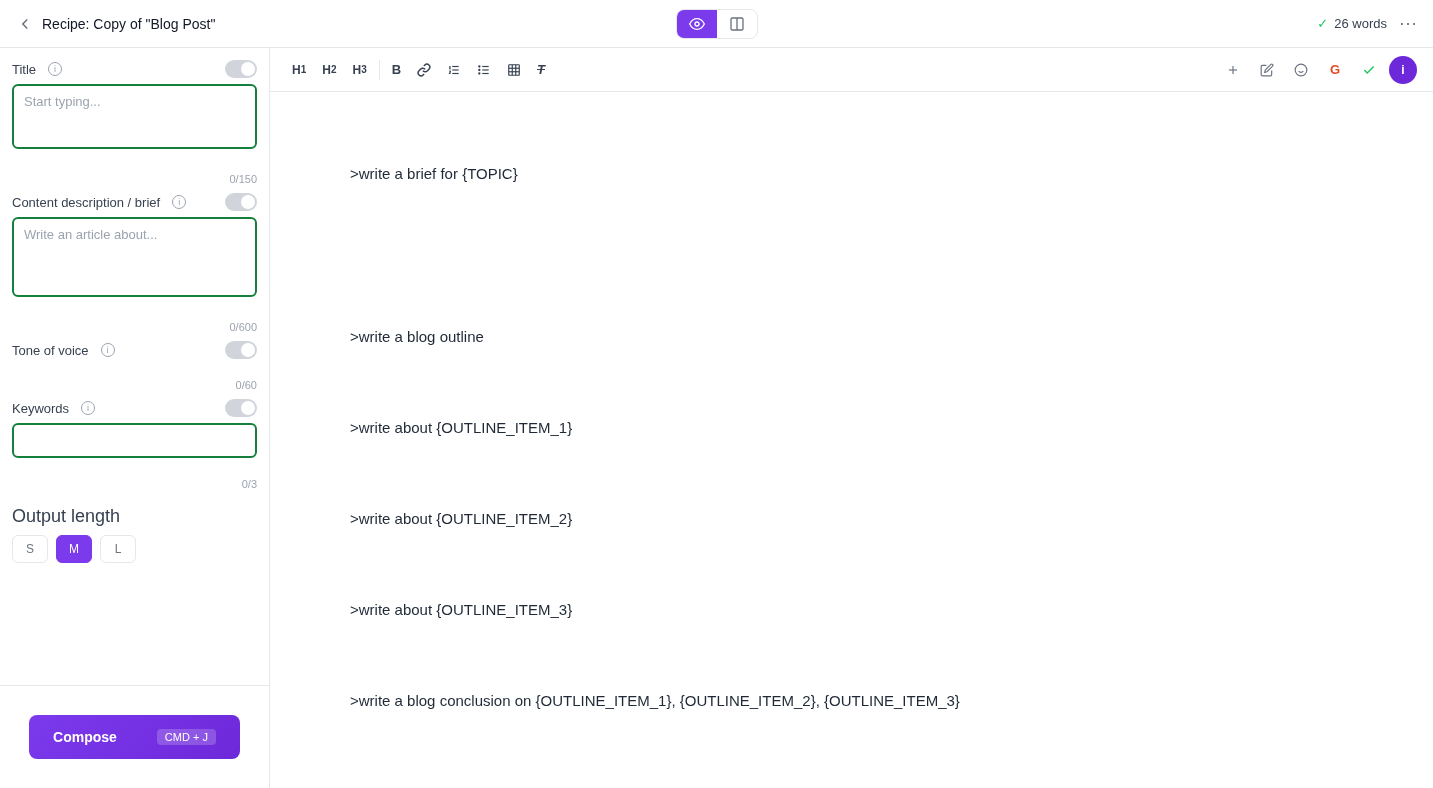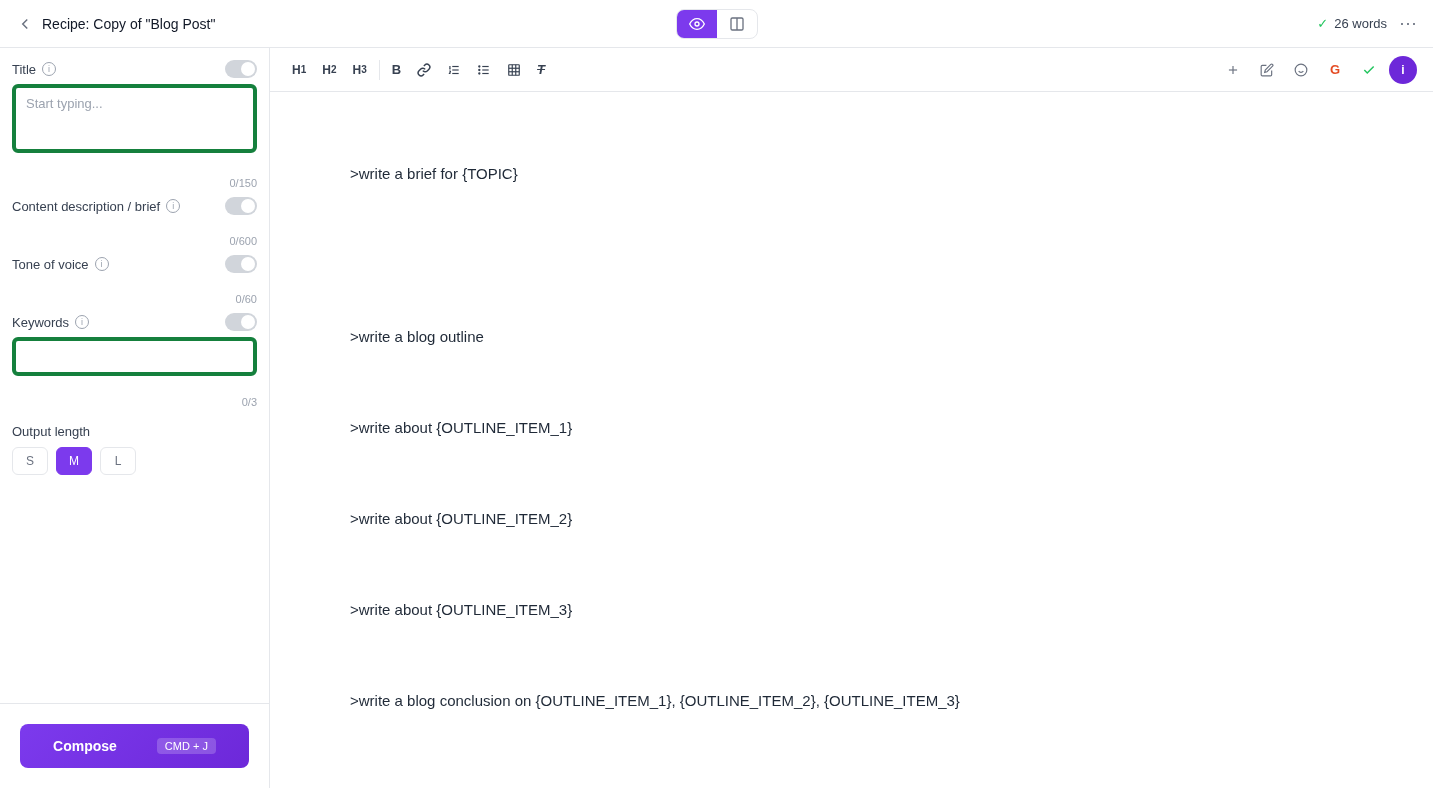--- a/index.html
+++ b/index.html
@@ -26,41 +26,41 @@
     .main-layout { display: flex; flex: 1; overflow: hidden; }
 
     
     .sidebar {
       width: 270px; border-right: 1px solid #e5e7eb; display: flex; flex-direction: column; flex-shrink: 0; overflow-y: auto; position: relative;
     }
     .sidebar-content { flex: 1; padding: 12px; overflow-y: auto; }
 
     .field-section { margin-bottom: 8px; }
     .field-header { display: flex; align-items: center; justify-content: space-between; margin-bottom: 6px; }
-    .field-label { font-size: 13px; font-weight: 500; color: #374151; display: flex; align-items: center; gap: 6px; }
+    .field-label { font-size: 13px; font-weight: 500; color: #374151; display: flex; align-items: center; gap: 12px; }
     .info-icon { width: 14px; height: 14px; border-radius: 50%; border: 1px solid #9ca3af; color: #9ca3af; font-size: 9px; display: flex; align-items: center; justify-content: center; cursor: pointer; flex-shrink: 0; }
     .toggle-switch { position: relative; width: 32px; height: 18px; cursor: pointer; }
     .toggle-switch input { opacity: 0; width: 0; height: 0; }
     .toggle-track { position: absolute; inset: 0; background: #d1d5db; border-radius: 9px; }
     .toggle-thumb { position: absolute; top: 2px; right: 2px; width: 14px; height: 14px; background: white; border-radius: 50%; }
 
     textarea, input[type="text"] {
-      width: 100%; border: 4px solid #15803d; border-radius: 6px; padding: 8px 10px; font-size: 13px; color: #374151; resize: none; outline: none; font-family: inherit;
+      width: 100%; border: 2px solid #15803d; border-radius: 6px; padding: 8px 10px; font-size: 13px; color: #374151; resize: none; outline: none; font-family: inherit;
     }
     textarea::placeholder, input::placeholder { color: #9ca3af; }
     .char-count { text-align: right; font-size: 11px; color: #9ca3af; margin-top: 20px; }
 
     .output-length-section { padding: 8px 0; }
-    .output-length-label { font-size: 13px; font-weight: 500; color: #374151; margin-bottom: 8px; }
+    .output-length-label { font-size: 18px; font-weight: 500; color: #374151; margin-bottom: 8px; }
     .size-buttons { display: flex; gap: 8px; }
     .size-btn { width: 36px; height: 28px; border: 1px solid #e5e7eb; border-radius: 6px; background: none; cursor: pointer; font-size: 12px; font-weight: 500; color: #6b7280; }
     .size-btn.active { background: #7c3aed; border-color: #7c3aed; color: white; }
 
     
-    .compose-bar { padding: 20px; border-top: 1px solid #e5e7eb; flex-shrink: 0; }
+    .compose-bar { padding: 29px; border-top: 1px solid #e5e7eb; flex-shrink: 0; }
     .compose-btn {
       width: 100%; height: 44px; border: none; border-radius: 8px;
       background: linear-gradient(135deg, #7c3aed, #6d28d9);
       color: white; font-size: 14px; font-weight: 600; cursor: pointer;
       display: flex; align-items: center; justify-content: center; gap: 12px;
     }
     .compose-shortcut { background: rgba(255,255,255,0.2); padding: 2px 8px; border-radius: 4px; font-size: 11px; font-weight: 400; margin-left: 28px; }
 
     
     .editor-area { flex: 1; display: flex; flex-direction: column; overflow: hidden; }
@@ -152,20 +152,21 @@
             <span>Content description / brief</span>
             <span class="info-icon">i</span>
           </span>
           <label class="toggle-switch">
             <input type="checkbox" checked="" style="">
             <div class="toggle-track">
                 <div class="toggle-thumb"></div>
               </div>
           </label>
         </div>
+        <textarea rows="4" placeholder="Write an article about..." style=""></textarea>
         <div class="char-count">0/600</div>
       </div>
 
       <div class="field-section">
         <div class="field-header">
           <span class="field-label">
             <span>Tone of voice</span>
             <span class="info-icon">i</span>
           </span>
           <label class="toggle-switch">

